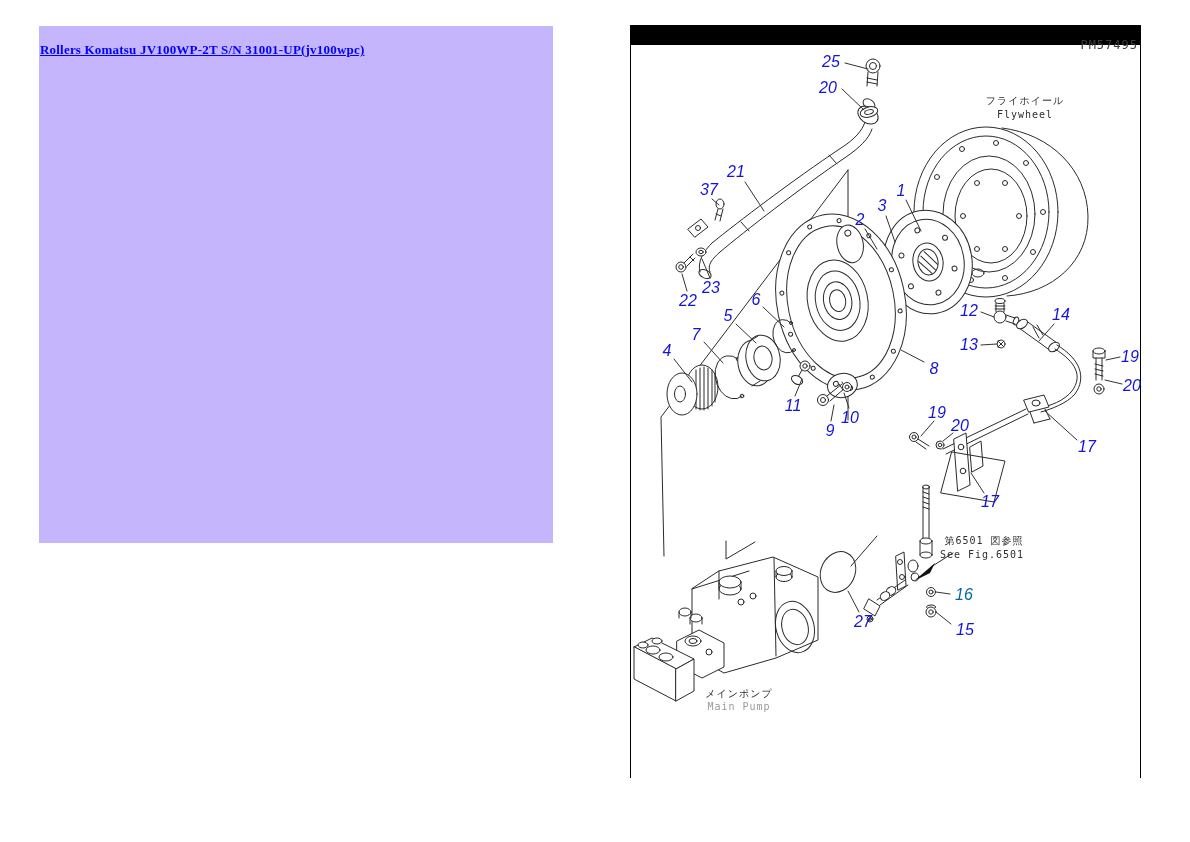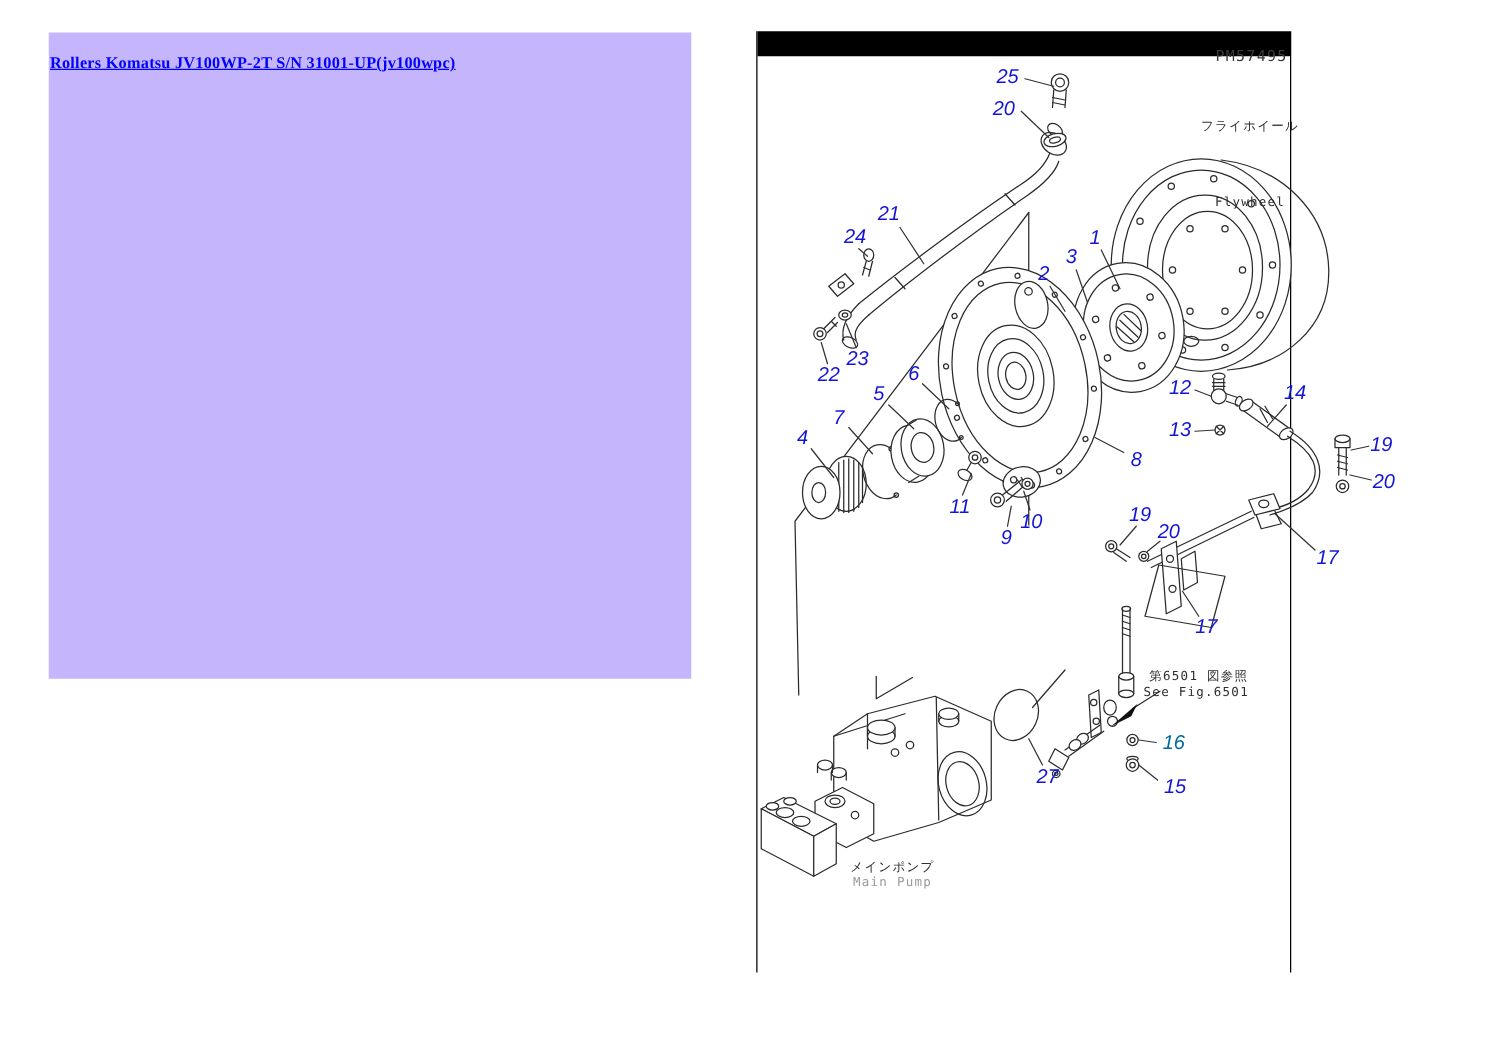--- a/index.html
+++ b/index.html
@@ -2,21 +2,21 @@
 <html><head>
 <meta charset="utf-8">
 <style>
   html,body{margin:0;padding:0;background:#fff;}
   body{width:1190px;height:842px;position:relative;overflow:hidden;
        font-family:"Liberation Sans",sans-serif;}
   .left-black{position:absolute;left:39px;top:26px;width:514px;height:517px;background:#c4b5fd;}
   .catalog-link{position:absolute;left:1px;top:16px;white-space:nowrap;
        font-family:"Liberation Serif",serif;font-weight:bold;font-size:13px;
        color:#0000ff;text-decoration:underline;letter-spacing:.2px;cursor:pointer;}
-  .diagram-panel{position:absolute;left:605px;top:25px;width:428px;height:753px;
+  .diagram-panel{position:absolute;left:630px;top:25px;width:511px;height:753px;
        border-left:1.5px solid #000;border-right:1.5px solid #000;box-sizing:border-box;background:#fff;}
   .header-bar{position:absolute;left:0;top:0;right:0;height:20px;background:#000;z-index:3;}
   .header-fragment{position:absolute;left:62px;top:7px;z-index:2;
        font-family:"DejaVu Sans Mono",monospace;font-size:13px;letter-spacing:3px;color:#333;}
   .pm-code{position:absolute;right:2px;top:13px;z-index:4;
        font-family:"DejaVu Sans Mono",monospace;font-size:12px;color:#3a3a3a;letter-spacing:1px;}
   svg.line-art{position:absolute;left:0;top:0;z-index:1;}
   svg.line-art path,svg.line-art ellipse,svg.line-art circle,svg.line-art line,
   svg.line-art polyline{stroke:#2b2b2b;stroke-width:1;fill:none;stroke-linecap:round;stroke-linejoin:round;}
   svg.line-art .white{fill:#fff;}
@@ -287,32 +287,32 @@
         <line x1="960" y1="433" x2="950" y2="441"></line>
         <line x1="1084" y1="440" x2="1052" y2="411"></line>
         <line x1="991" y1="493" x2="978" y2="473"></line>
         <line x1="957" y1="594" x2="943" y2="592"></line>
         <line x1="958" y1="624" x2="943" y2="612"></line>
         <line x1="866" y1="612" x2="855" y2="591"></line>
       </g>
   </svg>
 
   <span class="lbl" style="left:394px;top:76px;">フライホイール</span>
-  <span class="lbl" style="left:394px;top:89px;margin-top:48px;">Flywheel</span>
+  <span class="lbl" style="left:394px;top:89px;">Flywheel</span>
   <span class="lbl" style="left:353px;top:516px;">第6501 図参照</span>
   <span class="lbl" style="left:351px;top:529px;">See Fig.6501</span>
   <span class="lbl" style="left:108px;top:669px;">メインポンプ</span>
   <span class="lbl faint" style="left:108px;top:681px;">Main Pump</span>
 
 
   <div id="callout-layer">
       <span class="callout" style="left: 200px; top: 37px; color: rgb(20, 20, 214);">25</span>
       <span class="callout" style="left: 197px; top: 63px; color: rgb(20, 20, 214);">20</span>
       <span class="callout" style="left: 105px; top: 147px; color: rgb(20, 20, 214);">21</span>
-      <span class="callout" style="left: 78px; top: 165px; color: rgb(20, 20, 214);">24</span>
+      <span class="callout" style="left: 78px; top: 165px; color: rgb(20, 20, 214);">37</span>
       <span class="callout" style="left: 270px; top: 166px; color: rgb(20, 20, 214);">1</span>
       <span class="callout" style="left: 251px; top: 181px; color: rgb(20, 20, 214);">3</span>
       <span class="callout" style="left: 229px; top: 195px; color: rgb(20, 20, 214);">2</span>
       <span class="callout" style="left: 57px; top: 276px; color: rgb(20, 20, 214);">22</span>
       <span class="callout" style="left: 80px; top: 263px; color: rgb(20, 20, 214);">23</span>
       <span class="callout" style="left: 125px; top: 275px; color: rgb(20, 20, 214);">6</span>
       <span class="callout" style="left: 97px; top: 291px; color: rgb(20, 20, 214);">5</span>
       <span class="callout" style="left: 65px; top: 310px; color: rgb(20, 20, 214);">7</span>
       <span class="callout" style="left: 36px; top: 326px; color: rgb(20, 20, 214);">4</span>
       <span class="callout" style="left: 162px; top: 381px; color: rgb(20, 20, 214);">11</span>

